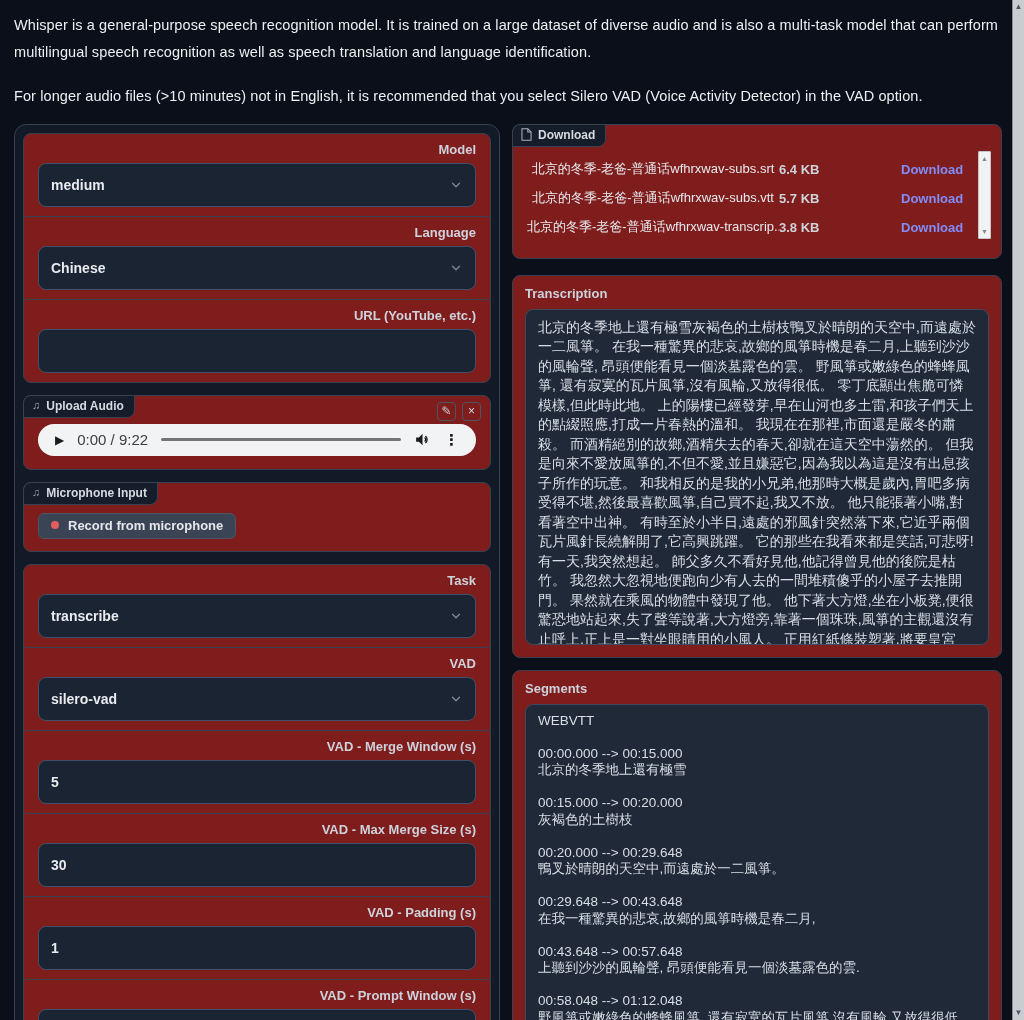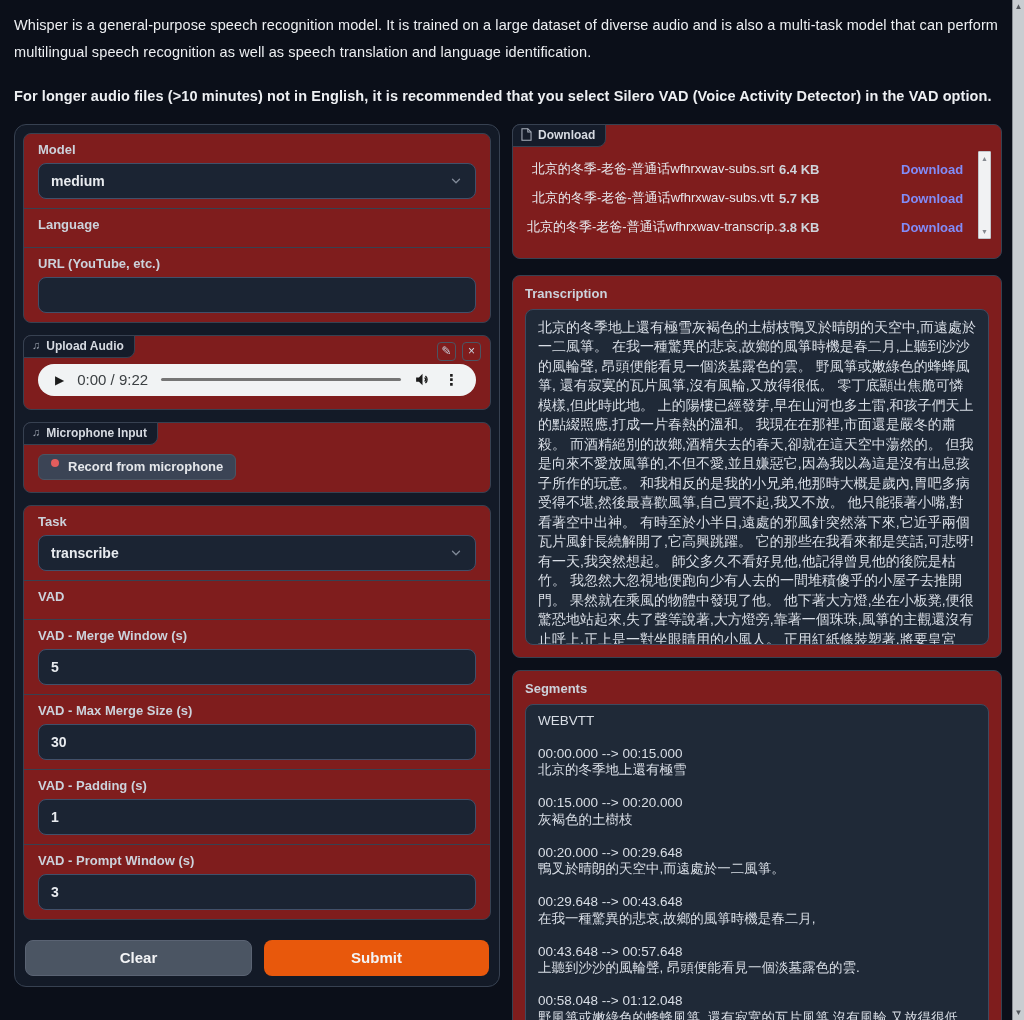--- a/index.html
+++ b/index.html
@@ -8,37 +8,37 @@
     position: relative;
     overflow: hidden;
     background: #0b0f19;
     color: #e5e7eb;
     font-family: "Liberation Sans", "DejaVu Sans", sans-serif;
   }
   .content { padding: 12px 22px 0 14px; }
 
   
   .intro { font-size: 14.5px; line-height: 1.88; color: #edeff2; letter-spacing: .1px; }
-  .intro2 { margin-top: 16px; font-weight: bold; }
+  .intro2 { margin-top: 16px; }
 
   
   .main { display: flex; gap: 12px; align-items: flex-start; margin-top: 14px; }
   .left-col { width: 486px; flex: none; }
   .right-col { flex: 1; min-width: 0; }
 
   
   .group { background: #131a27; border: 1px solid #374151; border-radius: 12px; padding: 8px; }
   .block { background: #7f1d1d; border: 1px solid #374151; border-radius: 8px; }
   .block + .block { margin-top: 12px; }
 
   .frow { padding: 8px 14px 9px; }
   .frow + .frow { border-top: 1px solid #374151; }
-  .flabel { font-size: 13px; font-weight: 600; color: #ccd2db; margin-bottom: 6px; }
+  .flabel { font-size: 13px; font-weight: 600; color: #ccd2db; margin-bottom: 6px; text-align: right; }
   .control {
-    height: 36px; background: #1b2433; border: 1px solid #41506a;
+    height: 44px; background: #1b2433; border: 1px solid #41506a;
     border-radius: 8px; display: flex; align-items: center; justify-content: space-between;
     padding: 0 12px; font-size: 14px; font-weight: 600; color: #e8ebef;
   }
   .control .cval { white-space: nowrap; }
   .chev { flex: none; opacity: .8; }
 
   
   .badged { position: relative; }
   .badge {
     position: absolute; top: -1px; left: -1px;
@@ -63,21 +63,21 @@
     display: flex; align-items: center; gap: 13px; padding: 0 17px;
   }
   .audio-play { color: #1b1b1b; font-size: 12px; cursor: pointer; }
   .audio-time { color: #3c4043; font-size: 15px; white-space: nowrap; }
   .audio-track { flex: 1; height: 3px; background: #757575; border-radius: 2px; cursor: pointer; }
   .audio-kebab { color: #1b1b1b; font-size: 15px; font-weight: bold; cursor: pointer; }
 
   
   .mic-block { padding: 30px 14px 12px; }
   .record-btn {
-    display: inline-flex; align-items: flex-start; gap: 9px;
+    display: inline-flex; align-items: center; gap: 9px;
     background: #3b4455; border: 1px solid #4b5563; border-radius: 6px;
     padding: 4px 12px 5px; font-size: 13px; font-weight: 600; color: #e5e7eb; cursor: pointer;
   }
   .record-dot { width: 8px; height: 8px; border-radius: 50%; background: #e25d5d; }
 
   
   .btn-row { display: flex; gap: 12px; margin: 20px 2px 2px; }
   .btn {
     flex: 1; height: 36px; border-radius: 8px; border: none; cursor: pointer;
     font-family: inherit; font-size: 15px; font-weight: 700; color: #f3f4f6;
@@ -137,20 +137,26 @@
             <div class="flabel">Model</div>
             <div class="control">
               <span class="cval">medium</span>
               <svg class="chev" width="14" height="14" viewBox="0 0 24 24">
                   <path d="M6 9l6 6 6-6" stroke="#9aa3b2" stroke-width="2.2" fill="none" stroke-linecap="round" stroke-linejoin="round"></path>
                 </svg>
             </div>
           </div>
           <div class="frow">
             <div class="flabel">Language</div>
+            <div class="control">
+              <span class="cval">Chinese</span>
+              <svg class="chev" width="14" height="14" viewBox="0 0 24 24">
+                  <path d="M6 9l6 6 6-6" stroke="#9aa3b2" stroke-width="2.2" fill="none" stroke-linecap="round" stroke-linejoin="round"></path>
+                </svg>
+            </div>
           </div>
           <div class="frow">
             <div class="flabel">URL (YouTube, etc.)</div>
             <div class="control">
               <span class="cval"></span>
             </div>
           </div>
         </div>
 
         <div class="block badged audio-block">
@@ -194,20 +200,26 @@
             <div class="flabel">Task</div>
             <div class="control">
               <span class="cval">transcribe</span>
               <svg class="chev" width="14" height="14" viewBox="0 0 24 24">
                   <path d="M6 9l6 6 6-6" stroke="#9aa3b2" stroke-width="2.2" fill="none" stroke-linecap="round" stroke-linejoin="round"></path>
                 </svg>
             </div>
           </div>
           <div class="frow">
             <div class="flabel">VAD</div>
+            <div class="control">
+              <span class="cval">silero-vad</span>
+              <svg class="chev" width="14" height="14" viewBox="0 0 24 24">
+                  <path d="M6 9l6 6 6-6" stroke="#9aa3b2" stroke-width="2.2" fill="none" stroke-linecap="round" stroke-linejoin="round"></path>
+                </svg>
+            </div>
           </div>
           <div class="frow">
             <div class="flabel">VAD - Merge Window (s)</div>
             <div class="control">
               <span class="cval">5</span>
             </div>
           </div>
           <div class="frow">
             <div class="flabel">VAD - Max Merge Size (s)</div>
             <div class="control">

